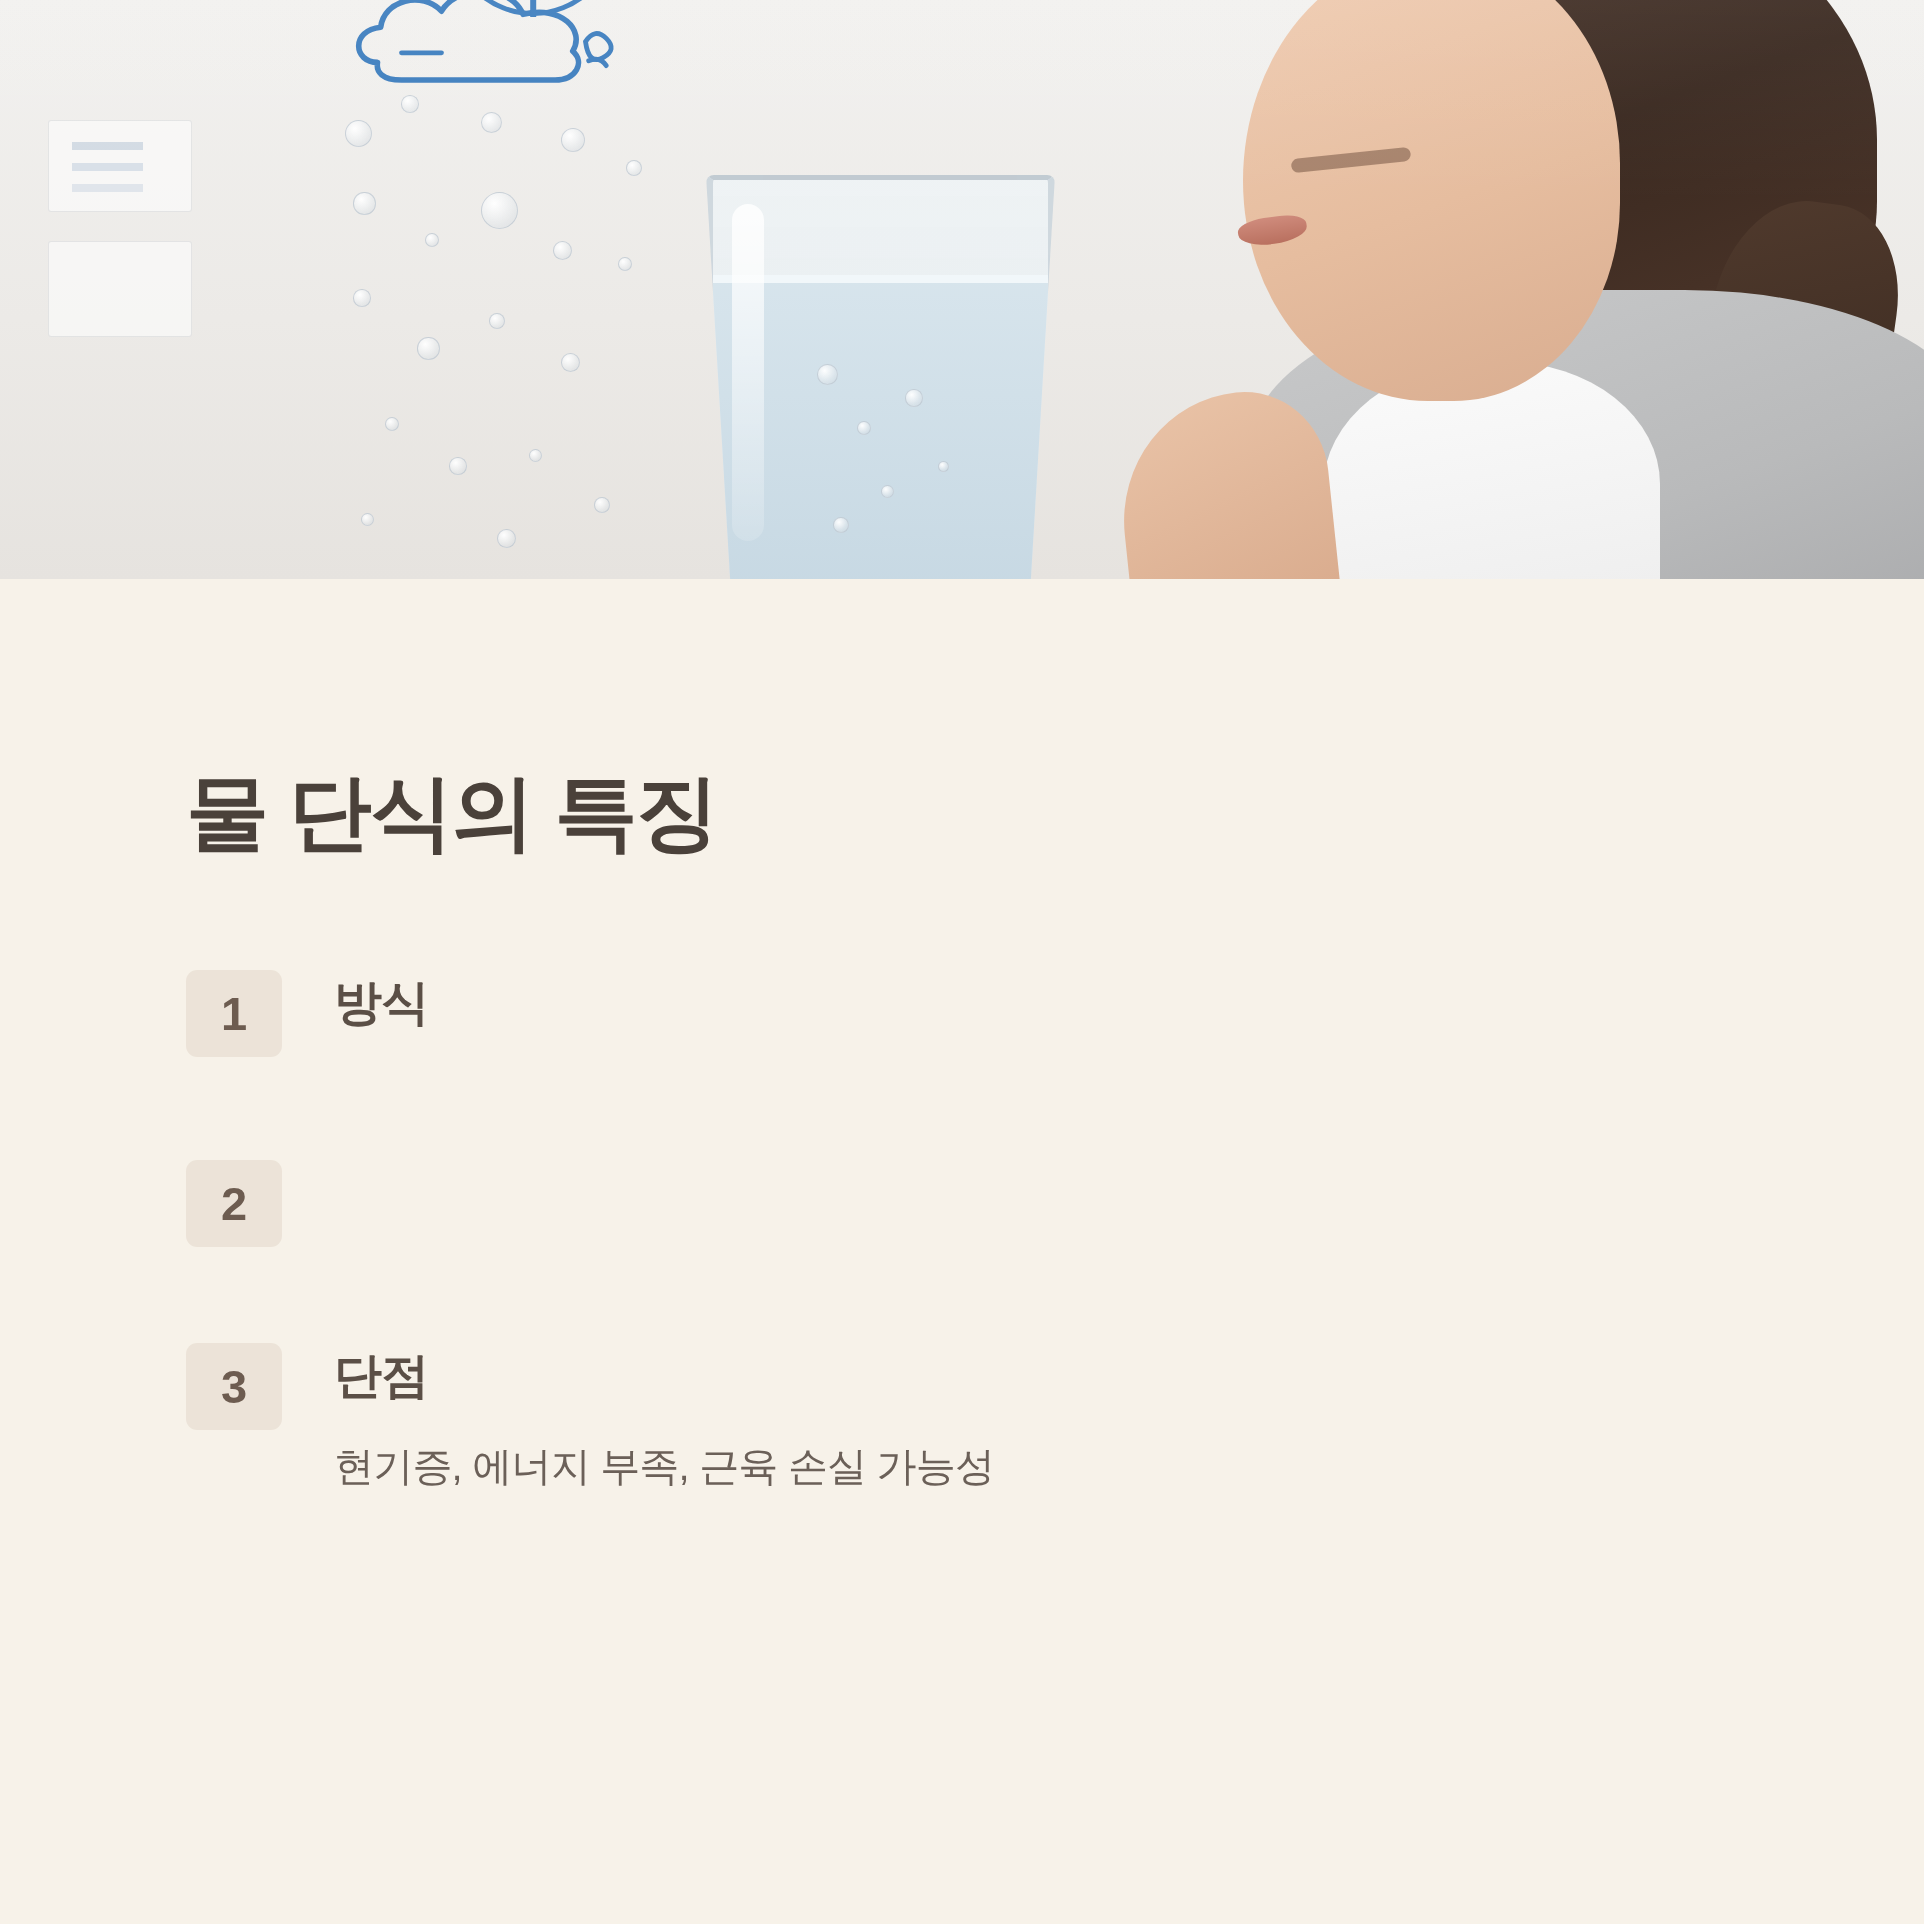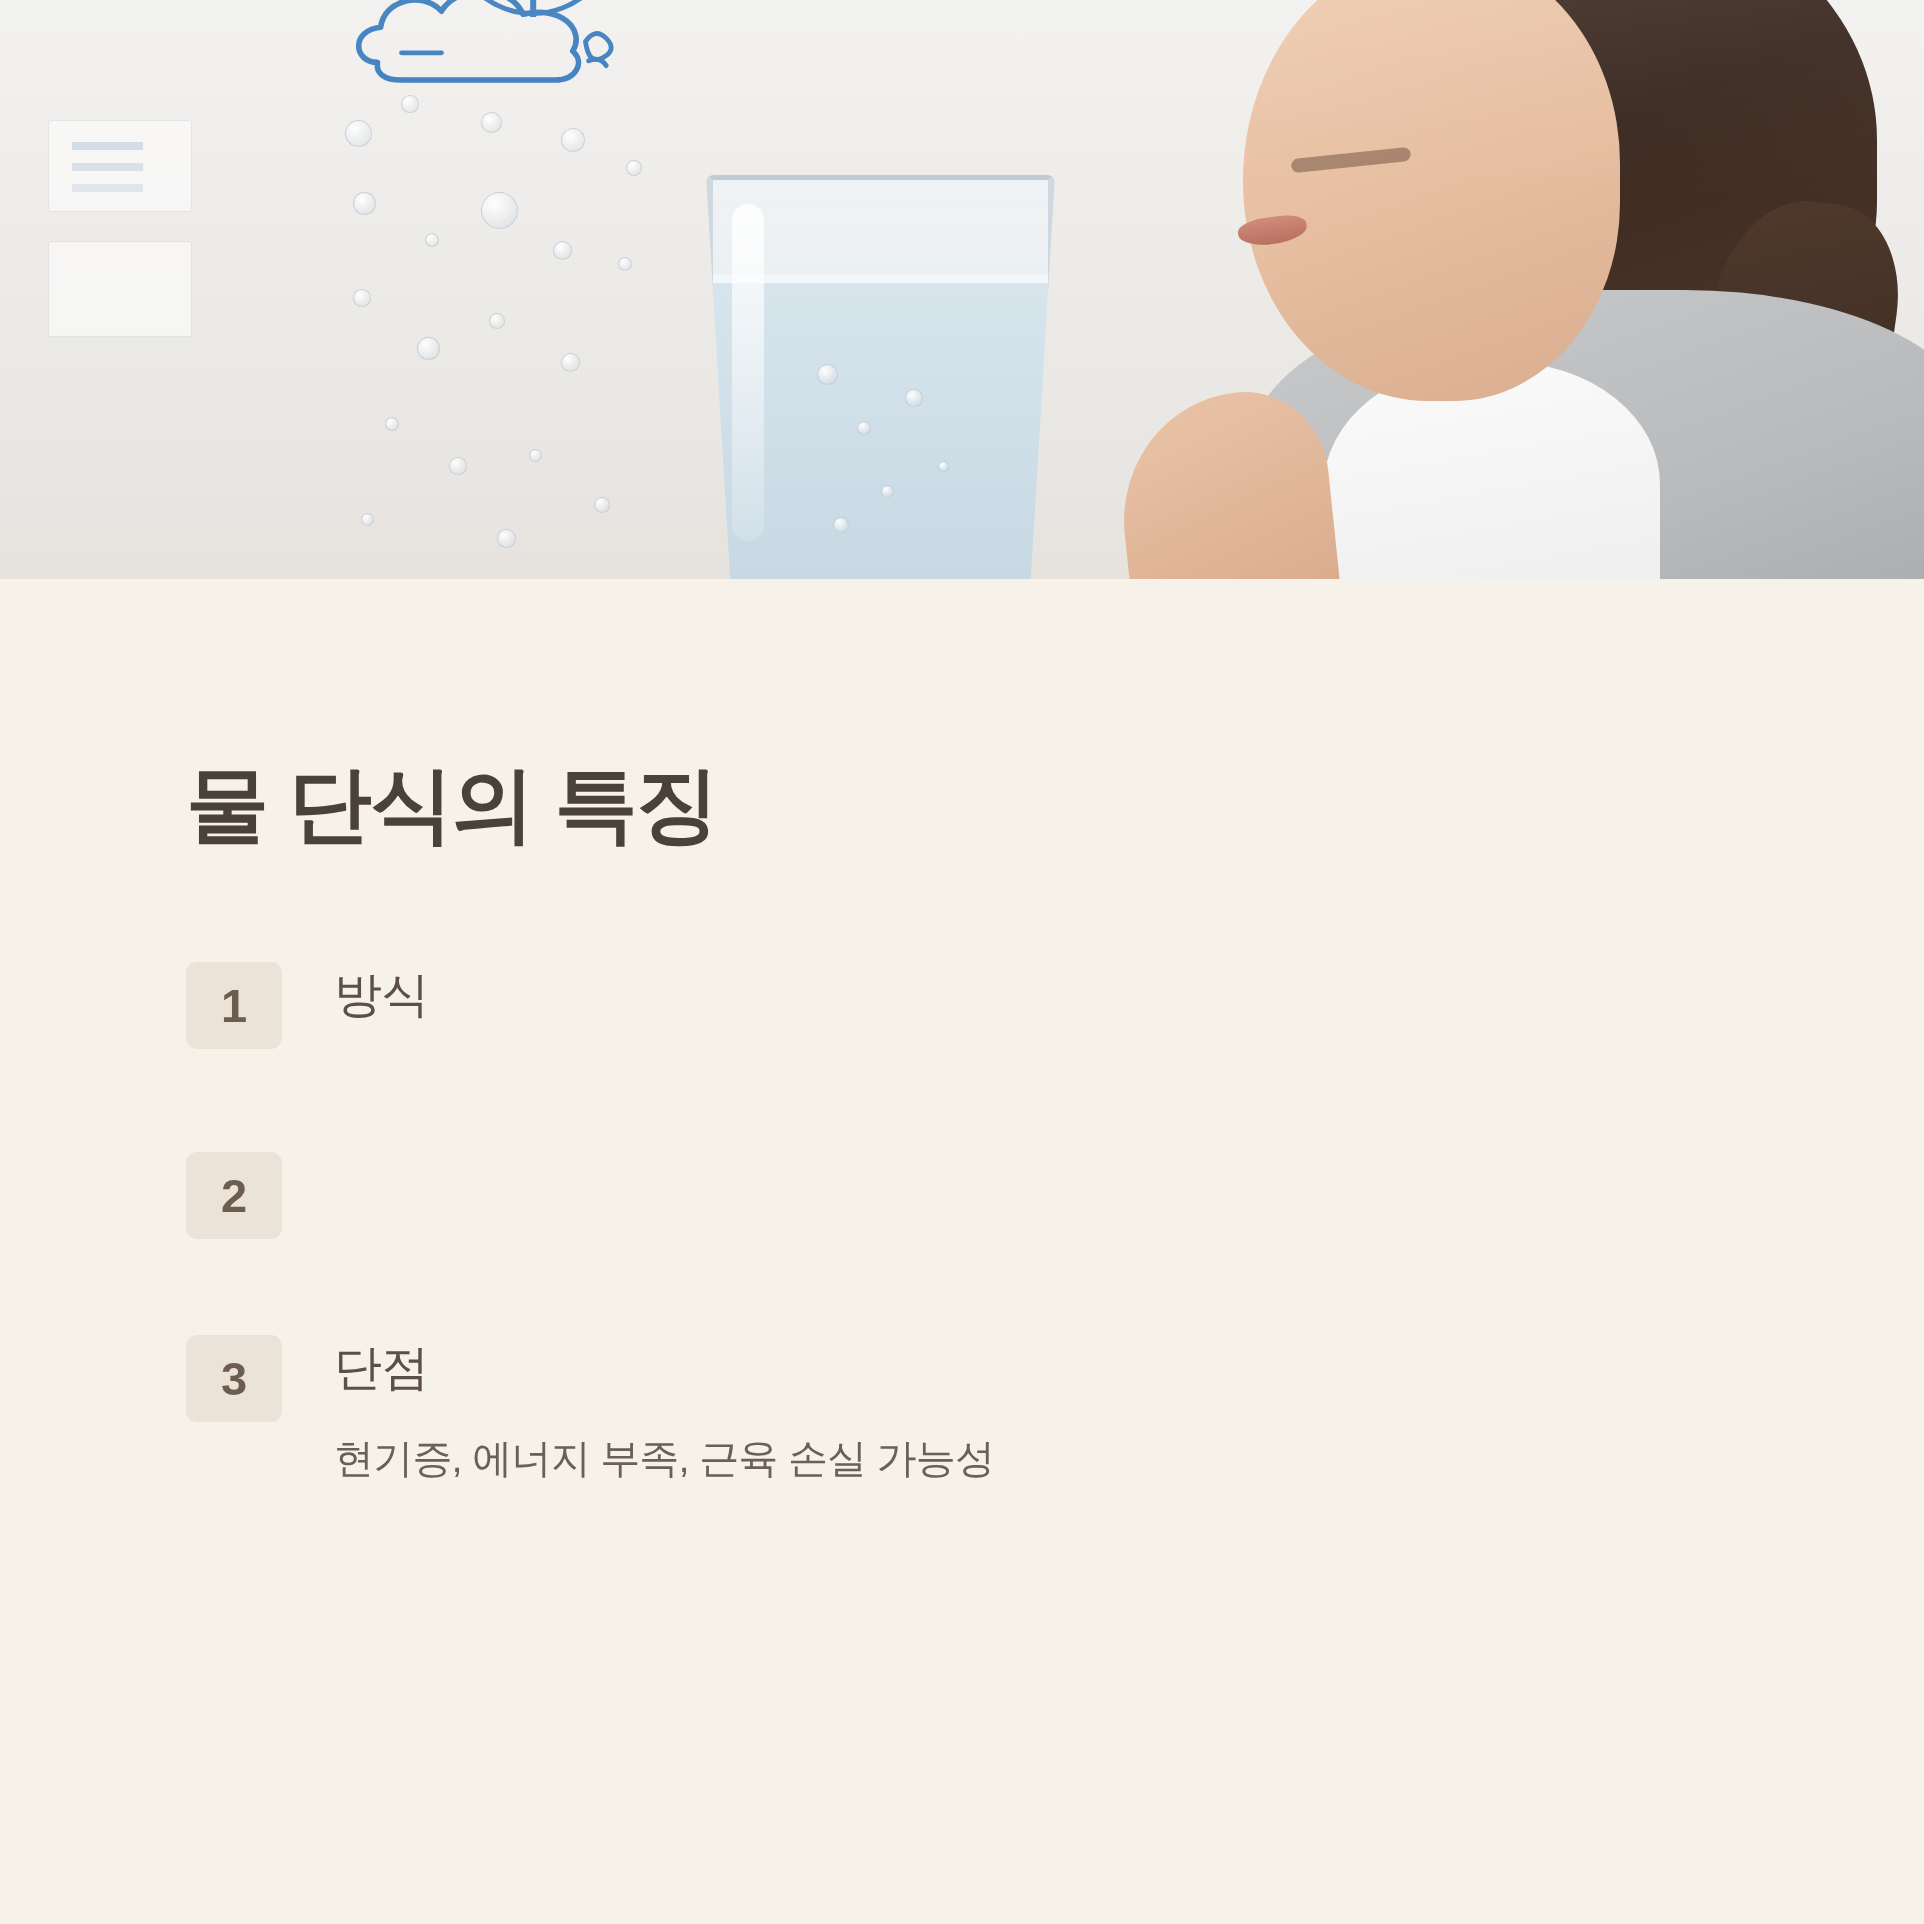--- a/index.html
+++ b/index.html
@@ -15,20 +15,21 @@
     overflow: hidden;
   }
 
   .card {
     position: relative;
     width: 1925px;
     height: 1736px;
     background: #f7f2e9;
     display: flex;
     flex-direction: column;
+    gap: 8px;
   }
 
   
   .hero {
     position: relative;
     width: 100%;
     height: 579px;
     overflow: hidden;
     background: #eceae6;
   }
@@ -238,21 +239,21 @@
     font-size: 47px;
     font-weight: 700;
     color: #6d5c50;
     margin-right: 52px;
   }
 
   .item-body { padding-top: 4.8px; }
 
   .item-label {
     font-size: 48px;
-    font-weight: 400;
+    font-weight: 700;
     color: #5b4f46;
     line-height: 1.15;
     margin-bottom: 34px;
     letter-spacing: -0.8px;
   }
 
   .item-desc {
     font-size: 40px;
     font-weight: 500;
     color: #6b6058;

